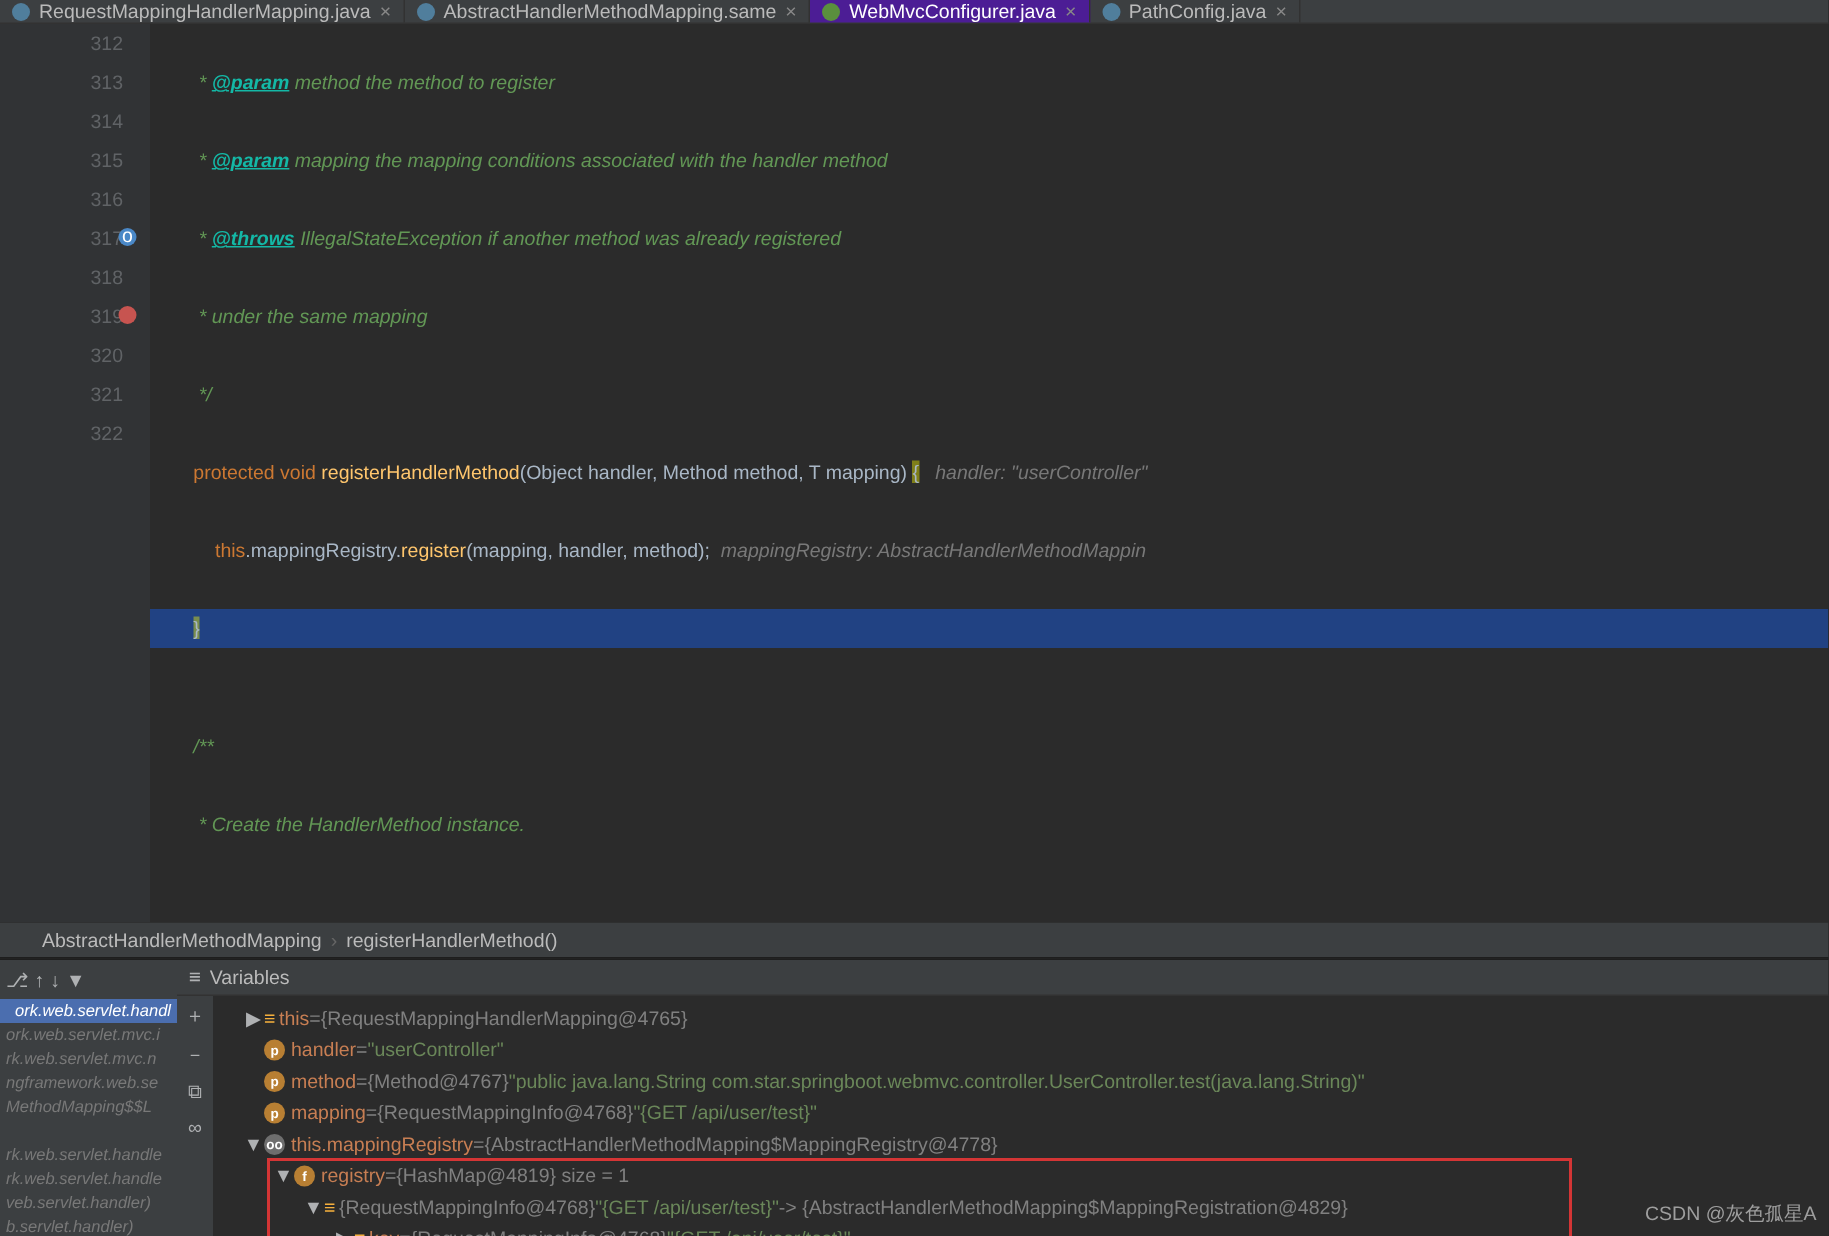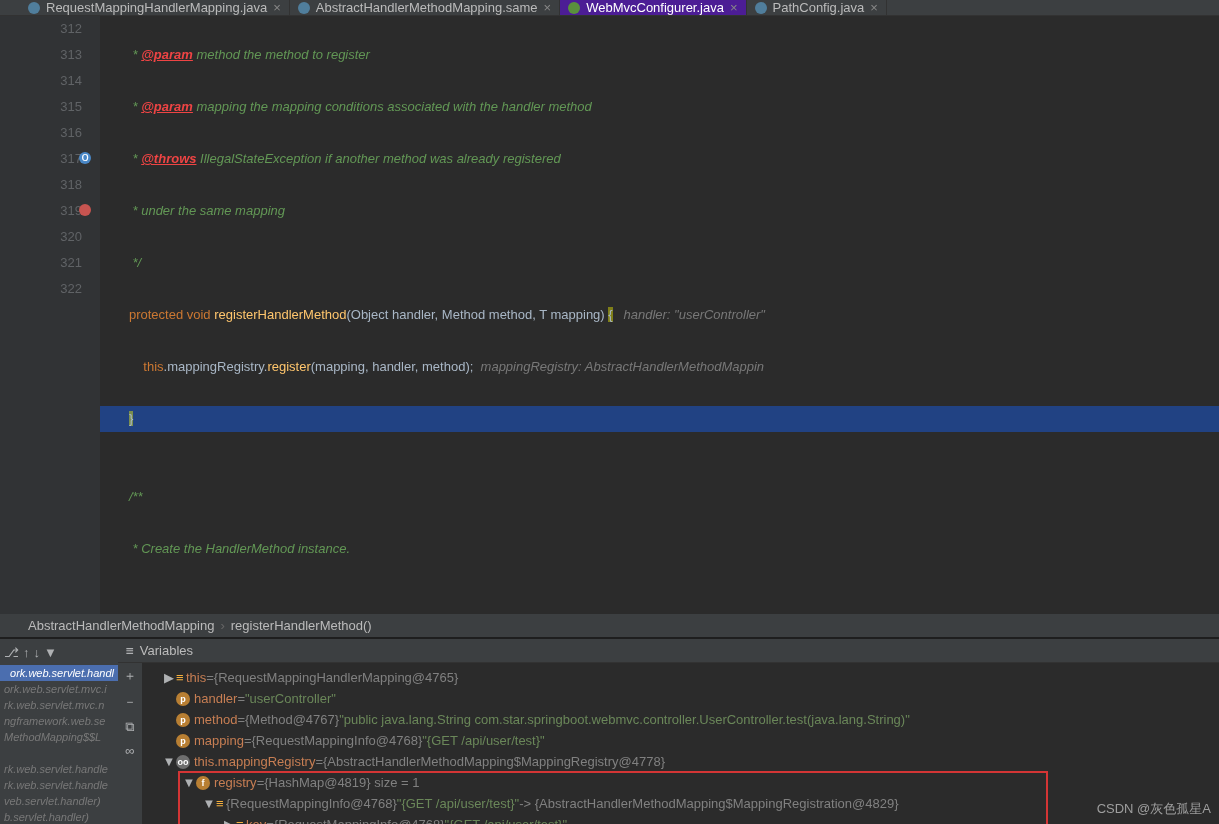--- a/index.html
+++ b/index.html
@@ -1,29 +1,29 @@
 <!DOCTYPE html>
 <html><head>
 <meta charset="utf-8">
 <style>
 * { margin:0; padding:0; box-sizing:border-box; font-family:"Segoe UI",Arial,sans-serif; font-size:13px; }
 body { background:#2b2b2b; color:#a9b7c6; overflow:hidden; }
 .root { display:flex; flex-direction:column; width:1219px; height:824px; }
-.tabbar { display:flex; background:#3c3f41; border-bottom:1px solid #323232; height:24px;padding-left:20px; }
+.tabbar { display:flex; background:#3c3f41; border-bottom:1px solid #323232; height:24px; }
 .tab { display:flex; align-items:center; padding:0 8px; border-right:1px solid #323232; color:#bbb; cursor:pointer; }
 .tab.active { background:#4c1d95; color:#fff; }
 .tab .ico { width:12px; height:12px; border-radius:50%; margin-right:6px; }
 .tab .close { margin-left:6px; color:#888; }
 .ico-c { background:#507e9c; } .ico-i { background:#5a8f3d; }
 .editor { display:flex; flex:0 0 296px; background:#2b2b2b; position:relative; }
 .gutter { width:100px; background:#313335; color:#606366; text-align:right; padding-right:18px; font-family:Consolas,monospace; line-height:26px; position:relative; }
 .gico { position:absolute; left:78px; width:14px; height:14px; }
 .code { flex:1; font-family:Consolas,monospace; line-height:26px; white-space:pre; overflow:hidden; }
 .code .doc { color:#629755; font-style:italic; }
-.code .tag { color:#ef4444; font-weight:bold; text-decoration:underline; font-style:italic;text-align:right; }
+.code .tag { color:#14b8a6; font-weight:bold; text-decoration:underline; font-style:italic;text-align:right; }
 .code .kw { color:#cc7832; }
 .code .typ { color:#a9b7c6; }
 .code .id { color:#ffc66d; }
 .code .hint { color:#787878; font-style:italic; }
 .hl { background:#214283; display:inline-block; width:100%; }
 .brace-y { background:rgba(255,255,0,.4); }
 .breadcrumb { background:#3c3f41; color:#bbb; padding:4px 28px; font-size:12px; }
 .breadcrumb .sep { color:#666; margin:0 6px; }
 .spacer { height:42px; background:#2b2b2b; border-top:1px solid #1e1e1e; }
 .debug { flex:1; display:flex; background:#2b2b2b; border-top:1px solid #1e1e1e; }

